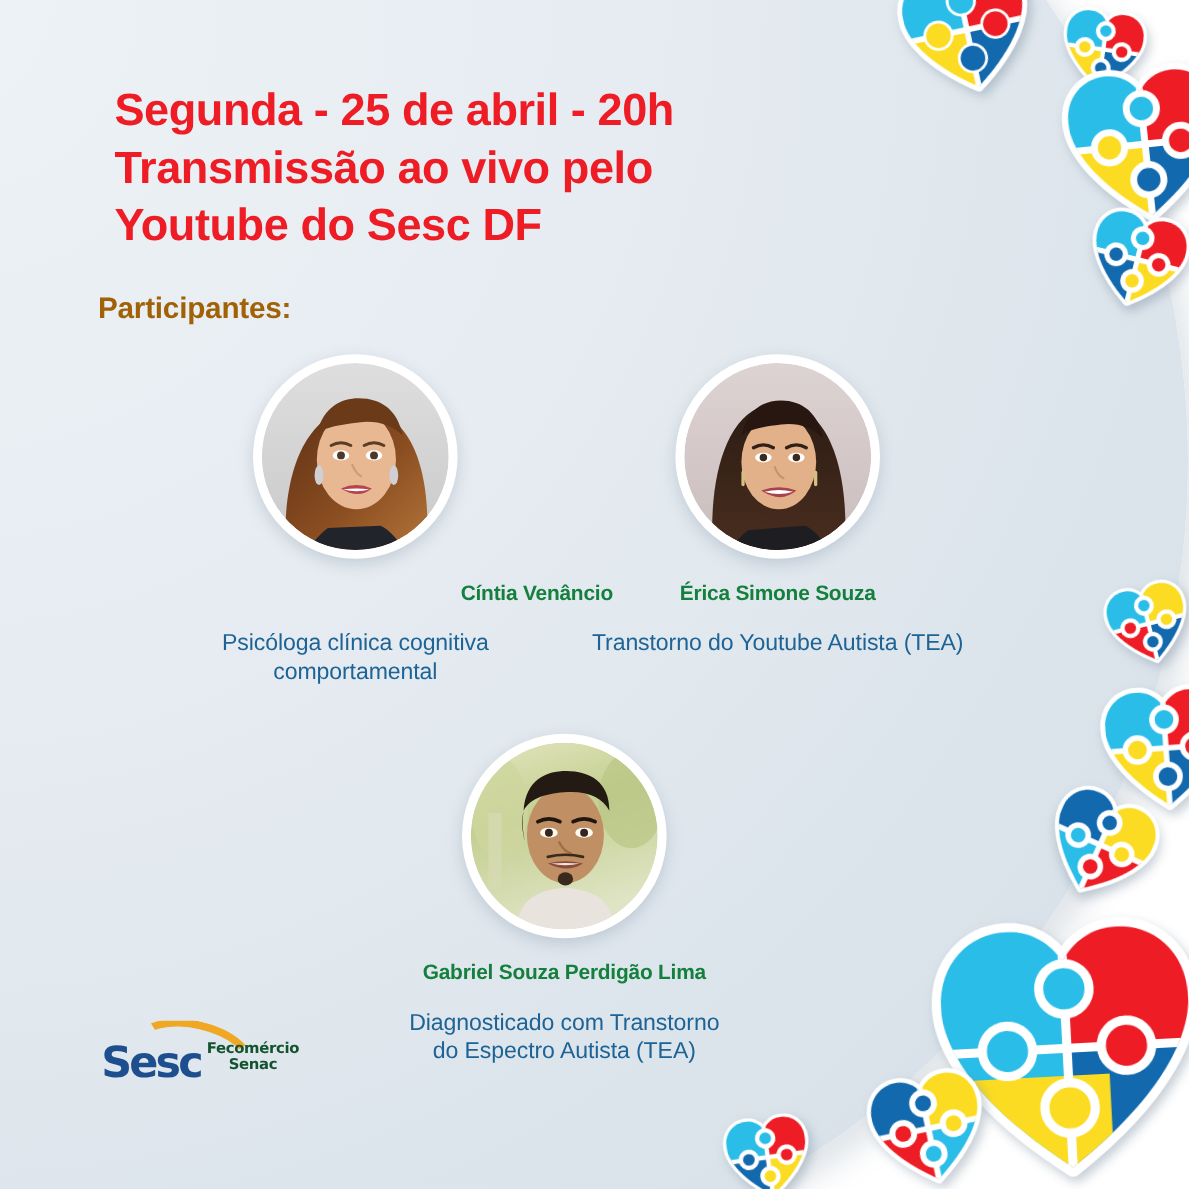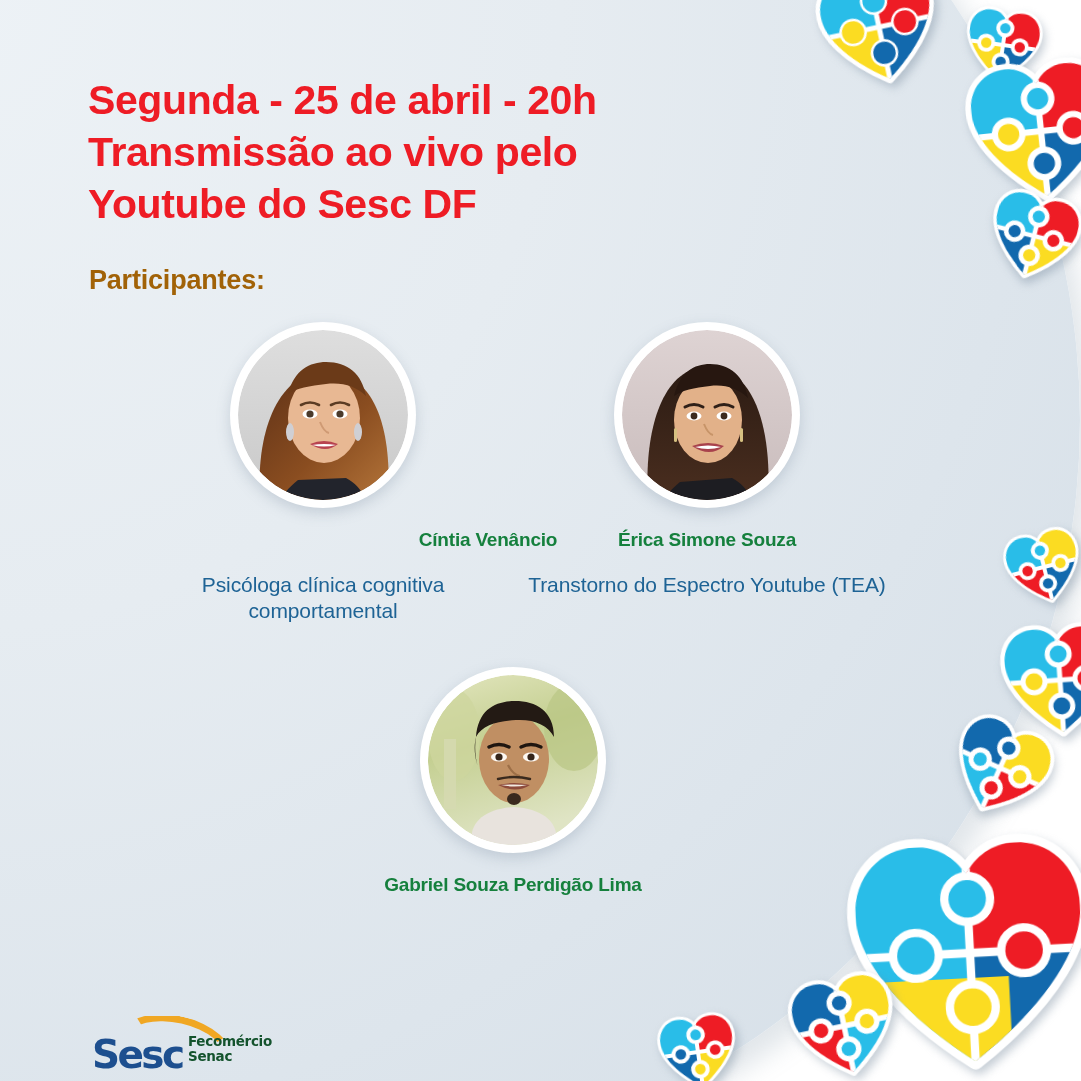--- a/index.html
+++ b/index.html
@@ -26,21 +26,21 @@
   }
   
   .headline{
     position:absolute;left:88px;top:74px;width:700px;
     color:#ee1c25;
     font-weight:bold;
     font-size:41px;
     line-height:52px;
     letter-spacing:-0.4px;
   }
-  .headline div{white-space:nowrap;}
+  .headline div{white-space:nowrap;margin-left:16px;}
   .participants-label{
     position:absolute;left:89px;top:265px;
     color:#a16207;font-weight:bold;font-size:27px;letter-spacing:-0.2px;
   }
   
   .person{position:absolute;text-align:center;}
   .photo-wrap{
     position:relative;margin:0 auto;
     width:186px;height:186px;border-radius:50%;
     background:#ffffff;
@@ -68,21 +68,21 @@
   #p2{left:612px;top:322px;width:190px;}
   #p3{left:418px;top:667px;width:190px;}
 
   
   .role-wide{position:relative;width:520px;left:-165px;}
   .role-wide3{position:relative;width:520px;left:-165px;}
 
   .name-wide{position:relative;width:520px;left:-165px;}
 
   
-  .logo{position:absolute;left:92px;top:1018px;width:200px;height:56px;}
+  .logo{position:absolute;left:92px;top:930px;width:200px;height:56px;text-align:center;}
   .logo-word{
     position:absolute;left:0;top:14px;
     font-size:39px;font-weight:bold;color:#1d4f8f;
     letter-spacing:-2.6px;font-family:"DejaVu Sans", sans-serif;
   }
   .logo-arc{position:absolute;left:28px;top:-2px;width:112px;height:34px;overflow:hidden;}
   .logo-arc::after{
     content:"";position:absolute;left:0;top:0;width:112px;height:62px;
     border-radius:50%;
     border:7px solid #f0a723;
@@ -195,21 +195,21 @@
             <path d="M70 116 Q86 110 102 116 Q88 128 70 116 Z" fill="#a8424c"></path>
             <path d="M73 117 Q86 114 99 117 Q86 121 73 117 Z" fill="#fff"></path>
             <rect x="52" y="98" width="3" height="14" rx="1.5" fill="#d6c081"></rect>
             <rect x="118" y="98" width="3" height="14" rx="1.5" fill="#d6c081"></rect>
           </g>
         </svg>
       </div>
     </div>
     <div class="person-name name-wide">Érica Simone Souza</div>
     <div class="person-role role-wide">
-      <div>Transtorno do Espectro Youtube (TEA)</div>
+      <div>Transtorno do Youtube Autista (TEA)</div>
     </div>
   </div>
 
   <div class="person" id="p3">
     <div class="photo-wrap">
       <div class="photo">
         <svg viewBox="0 0 170 170" width="100%" height="100%">
           <defs>
             <clipPath id="cl3">
                 <circle cx="85" cy="85" r="85"></circle>
@@ -238,20 +238,24 @@
             <path d="M80 90 Q85 100 92 101" stroke="#9d6f47" stroke-width="2.2" fill="none"></path>
             <path d="M70 110 Q86 106 102 110 Q88 119 70 110 Z" fill="#8d4b3b"></path>
             <path d="M73 110 Q86 109 99 110 Q86 113 73 110 Z" fill="#f2eae2"></path>
             <path d="M70 104 Q86 100 102 104" stroke="#3a2a1e" stroke-width="2.4" fill="none" stroke-linecap="round"></path>
             <ellipse cx="86" cy="124" rx="7" ry="6" fill="#3a2a1e"></ellipse>
           </g>
         </svg>
       </div>
     </div>
     <div class="person-name name-wide">Gabriel Souza Perdigão Lima</div>
+    <div class="person-role role-wide3">
+      <div>Diagnosticado com Transtorno</div>
+      <div>do Espectro Autista (TEA)</div>
+    </div>
   </div>
 
   <div class="logo">
     <div class="logo-arc"></div>
     <div class="logo-word">Sesc</div>
     <div class="logo-sub">
       <div>Fecomércio</div>
       <div>Senac</div>
     </div>
   </div>

